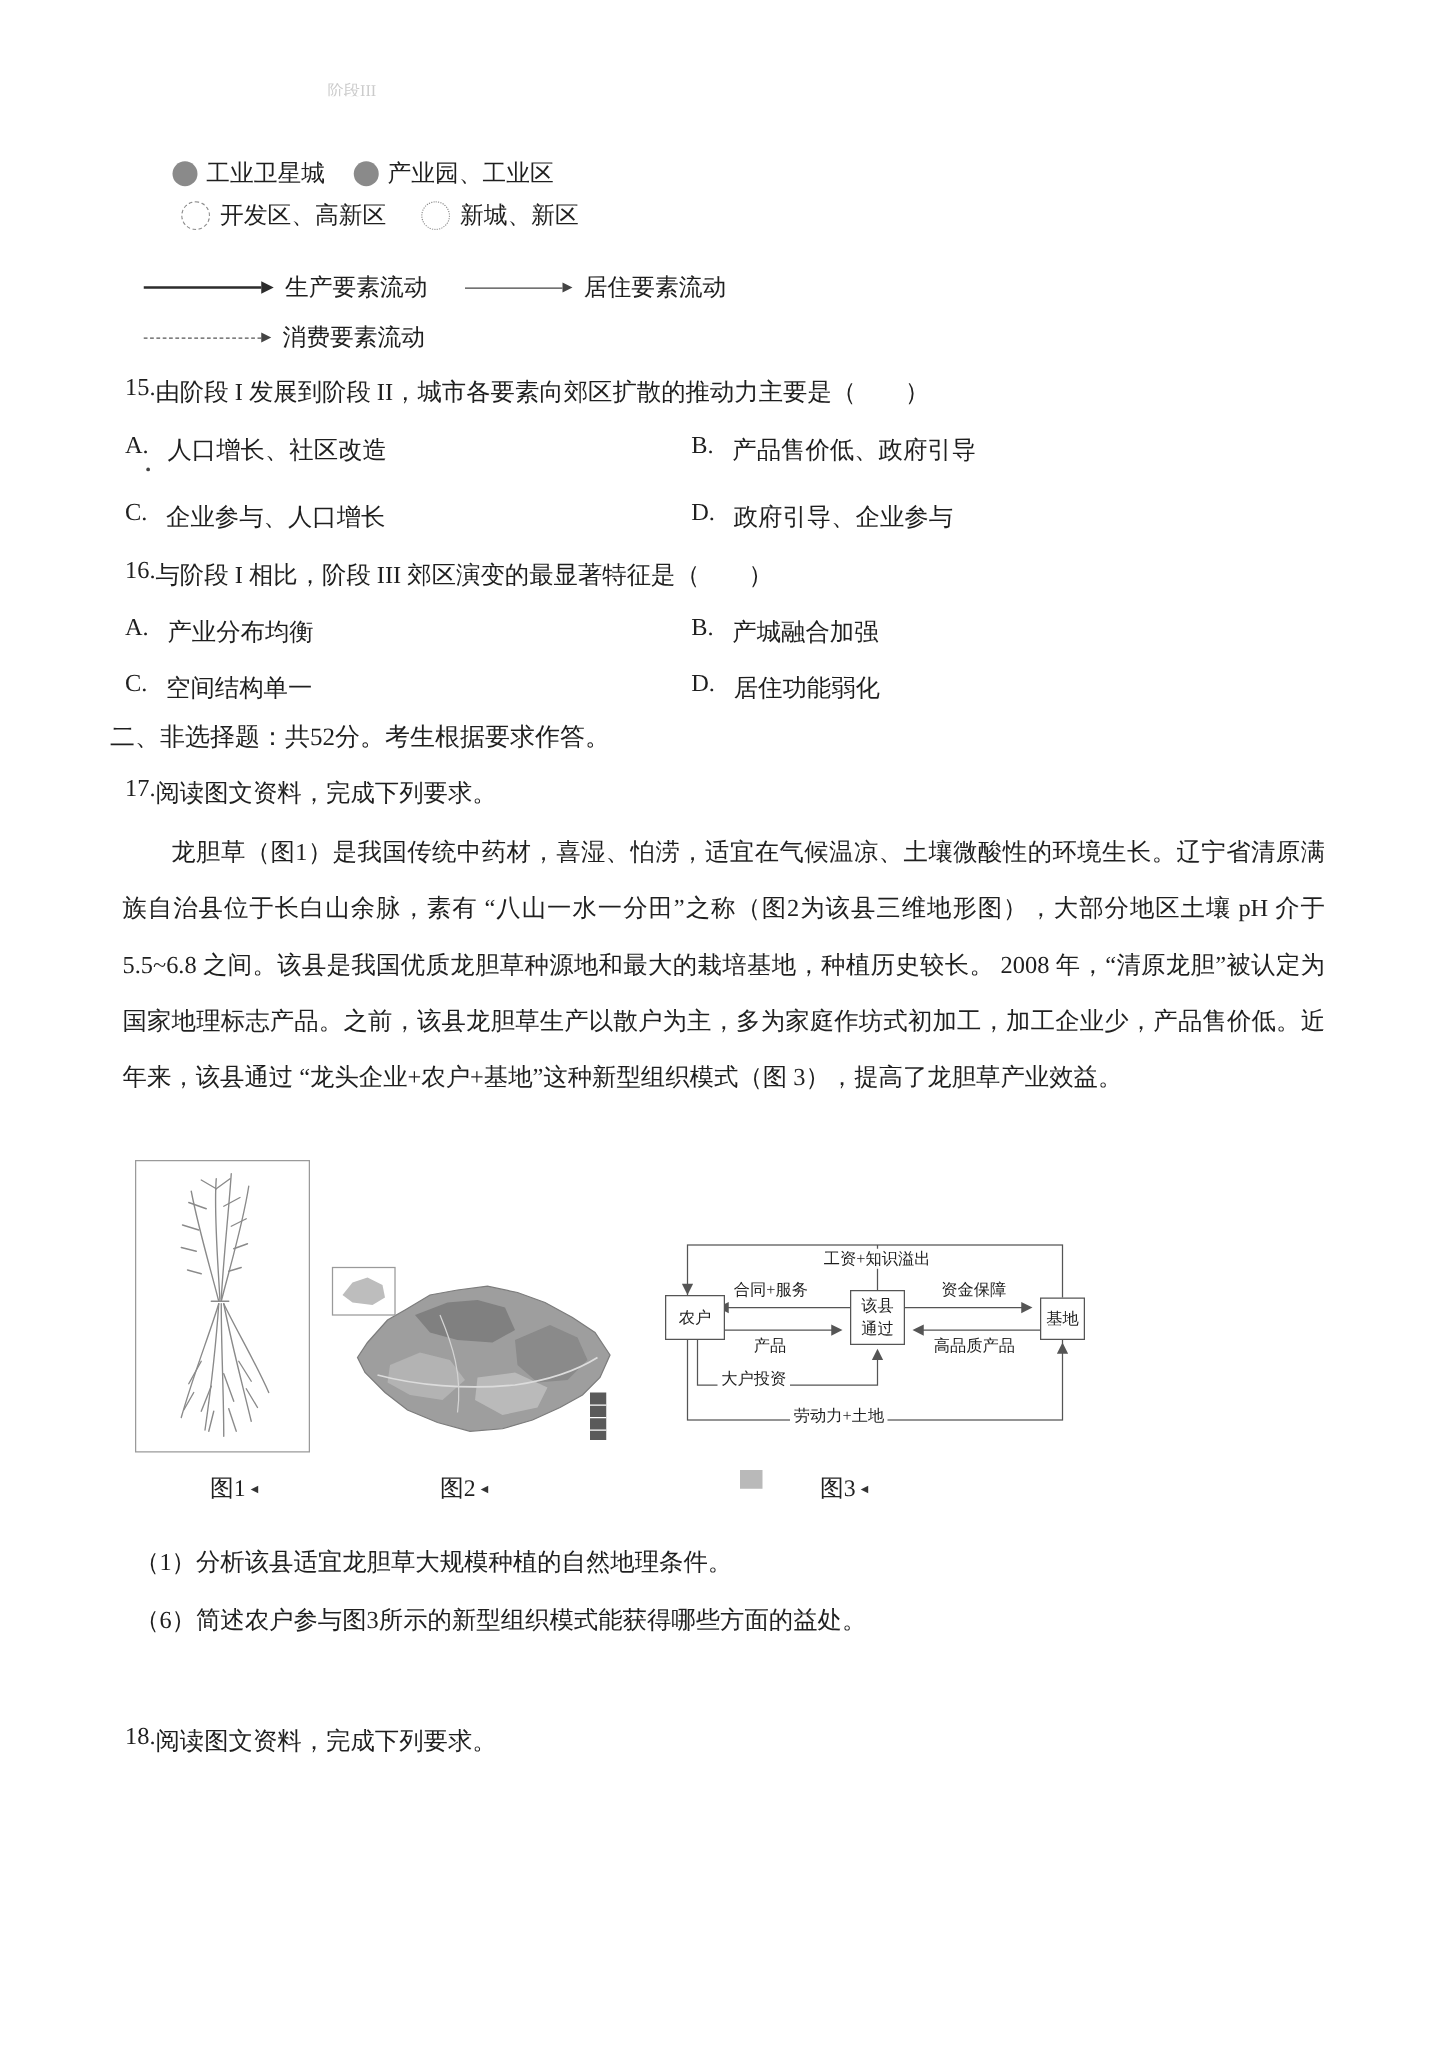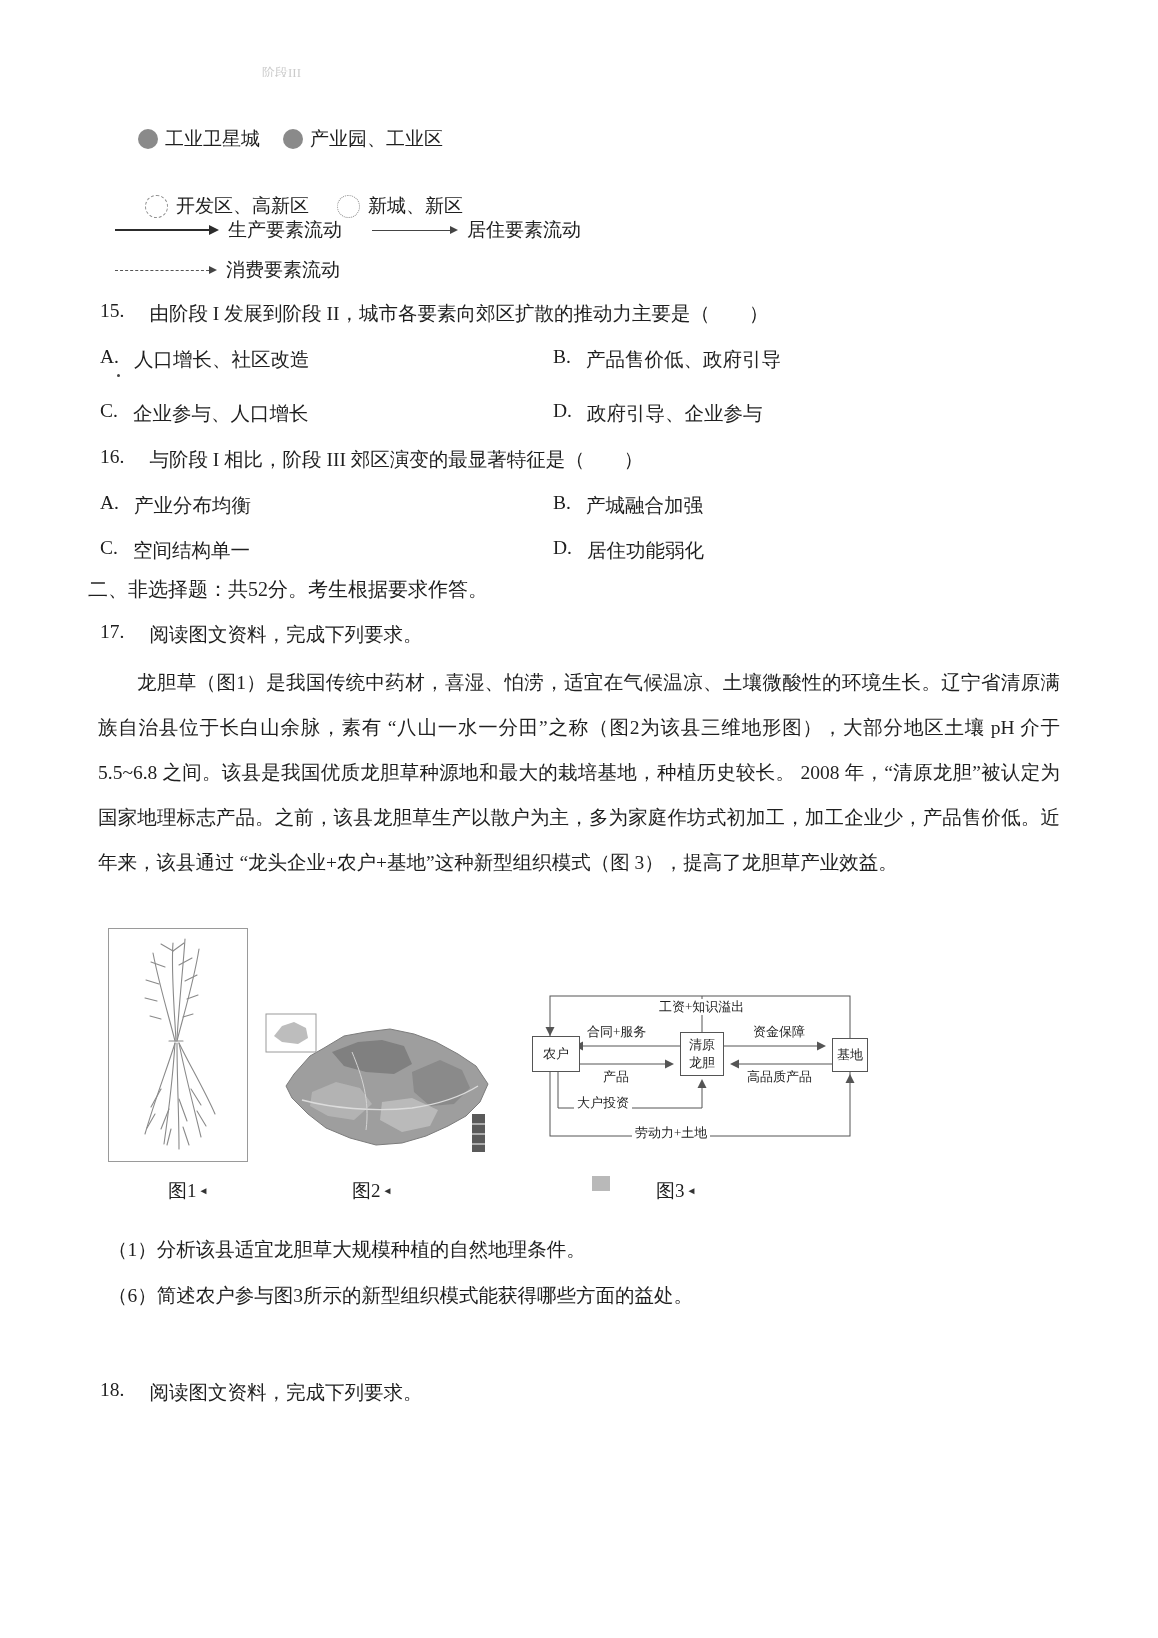--- a/index.html
+++ b/index.html
@@ -10,21 +10,21 @@
   .lglabel{font-size:19px;white-space:nowrap;}
   .circle-filled{width:20px;height:20px;border-radius:50%;background:#8a8a8a;margin-right:7px;flex:0 0 auto;}
   .circle-dashed{width:21px;height:21px;border-radius:50%;border:1.6px dashed #8f8f8f;background:#fff;margin-right:8px;flex:0 0 auto;}
   .circle-dotted{width:21px;height:21px;border-radius:50%;border:1.6px dotted #8f8f8f;background:#fff;margin-right:8px;flex:0 0 auto;}
   .arrow-line{display:inline-block;height:0;}
   .al-solid{border-top:2.4px solid #2c2c2c;}
   .al-thin{border-top:1.3px solid #444;}
   .al-dashed{border-top:1.4px dashed #555;}
   .ah{width:0;height:0;border-top:5px solid transparent;border-bottom:5px solid transparent;border-left:10px solid #2c2c2c;margin-right:9px;}
   .ah-small{border-top-width:4px;border-bottom-width:4px;border-left-width:8px;border-left-color:#444;}
-  .qstem{font-size:19.5px;display:flex;gap:25px;white-space:nowrap;}
+  .qstem{font-size:19.5px;display:flex;gap:0;white-space:nowrap;}
   .opt{font-size:19.5px;display:flex;gap:15px;white-space:nowrap;}
   .sec{font-size:20px;font-weight:normal;white-space:nowrap;}
   .para{font-size:19.5px;line-height:45px;text-align:justify;text-indent:39px;}
   .sub{font-size:19.5px;white-space:nowrap;}
   .cap{font-size:19px;white-space:nowrap;}
   .mk{font-size:10px;vertical-align:3px;margin-left:2px;color:#333;}
   .figframe{position:absolute;border:1px solid #9a9a9a;background:#fff;}
   .f3box{position:absolute;border:1px solid #555;background:#fff;display:flex;align-items:center;justify-content:center;
          text-align:center;font-size:13px;line-height:1.35;word-break:break-all;padding:0 2px;box-sizing:border-box;}
   .f3lb{position:absolute;background:#fff;padding:0 3px;font-size:13px;white-space:nowrap;line-height:1.25;}
@@ -37,21 +37,21 @@
   <div class="abs" style="left:262px;top:64px;font-size:13px;color:#999;opacity:.5;height:13px;overflow:hidden;">阶段III</div>
 
   <div>
     <div class="lgrow" style="left:138px;top:103px;margin-top:23px;">
       <span class="circle-filled"></span>
       <span class="lglabel">工业卫星城</span>
       <span class="circle-filled" style="margin-left:23px;"></span>
       <span class="lglabel">产业园、工业区</span>
     </div>
 
-    <div class="lgrow" style="left:145px;top:159px;margin-top:34px;">
+    <div class="lgrow" style="left:145px;top:159px;">
       <span class="circle-dashed"></span>
       <span class="lglabel">开发区、高新区</span>
       <span class="circle-dotted" style="margin-left:28px;"></span>
       <span class="lglabel">新城、新区</span>
     </div>
 
     <div class="lgrow" style="left:115px;top:217px;">
       <span class="arrow-line al-solid" style="width:94px;"></span>
       <span class="ah"></span>
       <span class="lglabel">生产要素流动</span>
@@ -184,21 +184,21 @@
       <line x1="204" y1="64" x2="300" y2="64" stroke="#555" stroke-width="1"></line>
       <polygon points="306,64 297,59.5 297,68.5" fill="#555"></polygon>
       <line x1="216" y1="82" x2="312" y2="82" stroke="#555" stroke-width="1"></line>
       <polygon points="210,82 219,77.5 219,86.5" fill="#555"></polygon>
       <polyline points="38,90 38,126 182,126 182,104" fill="none" stroke="#555" stroke-width="1"></polyline>
       <polygon points="182,97 177.5,106 186.5,106" fill="#555"></polygon>
       <polygon points="330,92 325.5,101 334.5,101" fill="#555"></polygon>
     </svg>
 
     <div class="f3box" style="left:12px;top:54px;width:48px;height:36px;">农户</div>
-    <div class="f3box" style="left:160px;top:50px;width:44px;height:44px;">清原龙胆</div>
+    <div class="f3box" style="left:160px;top:50px;width:44px;height:44px;">该县通过</div>
     <div class="f3box" style="left:312px;top:56px;width:36px;height:34px;">基地</div>
 
     <div class="f3lb" style="left:100px;top:17px;margin-left:36px;">工资+知识溢出</div>
     <div class="f3lb" style="left:64px;top:42px;">合同+服务</div>
     <div class="f3lb" style="left:230px;top:42px;">资金保障</div>
     <div class="f3lb" style="left:80px;top:87px;">产品</div>
     <div class="f3lb" style="left:224px;top:87px;">高品质产品</div>
     <div class="f3lb" style="left:54px;top:113px;">大户投资</div>
     <div class="f3lb" style="left:112px;top:143px;">劳动力+土地</div>
   </div>

